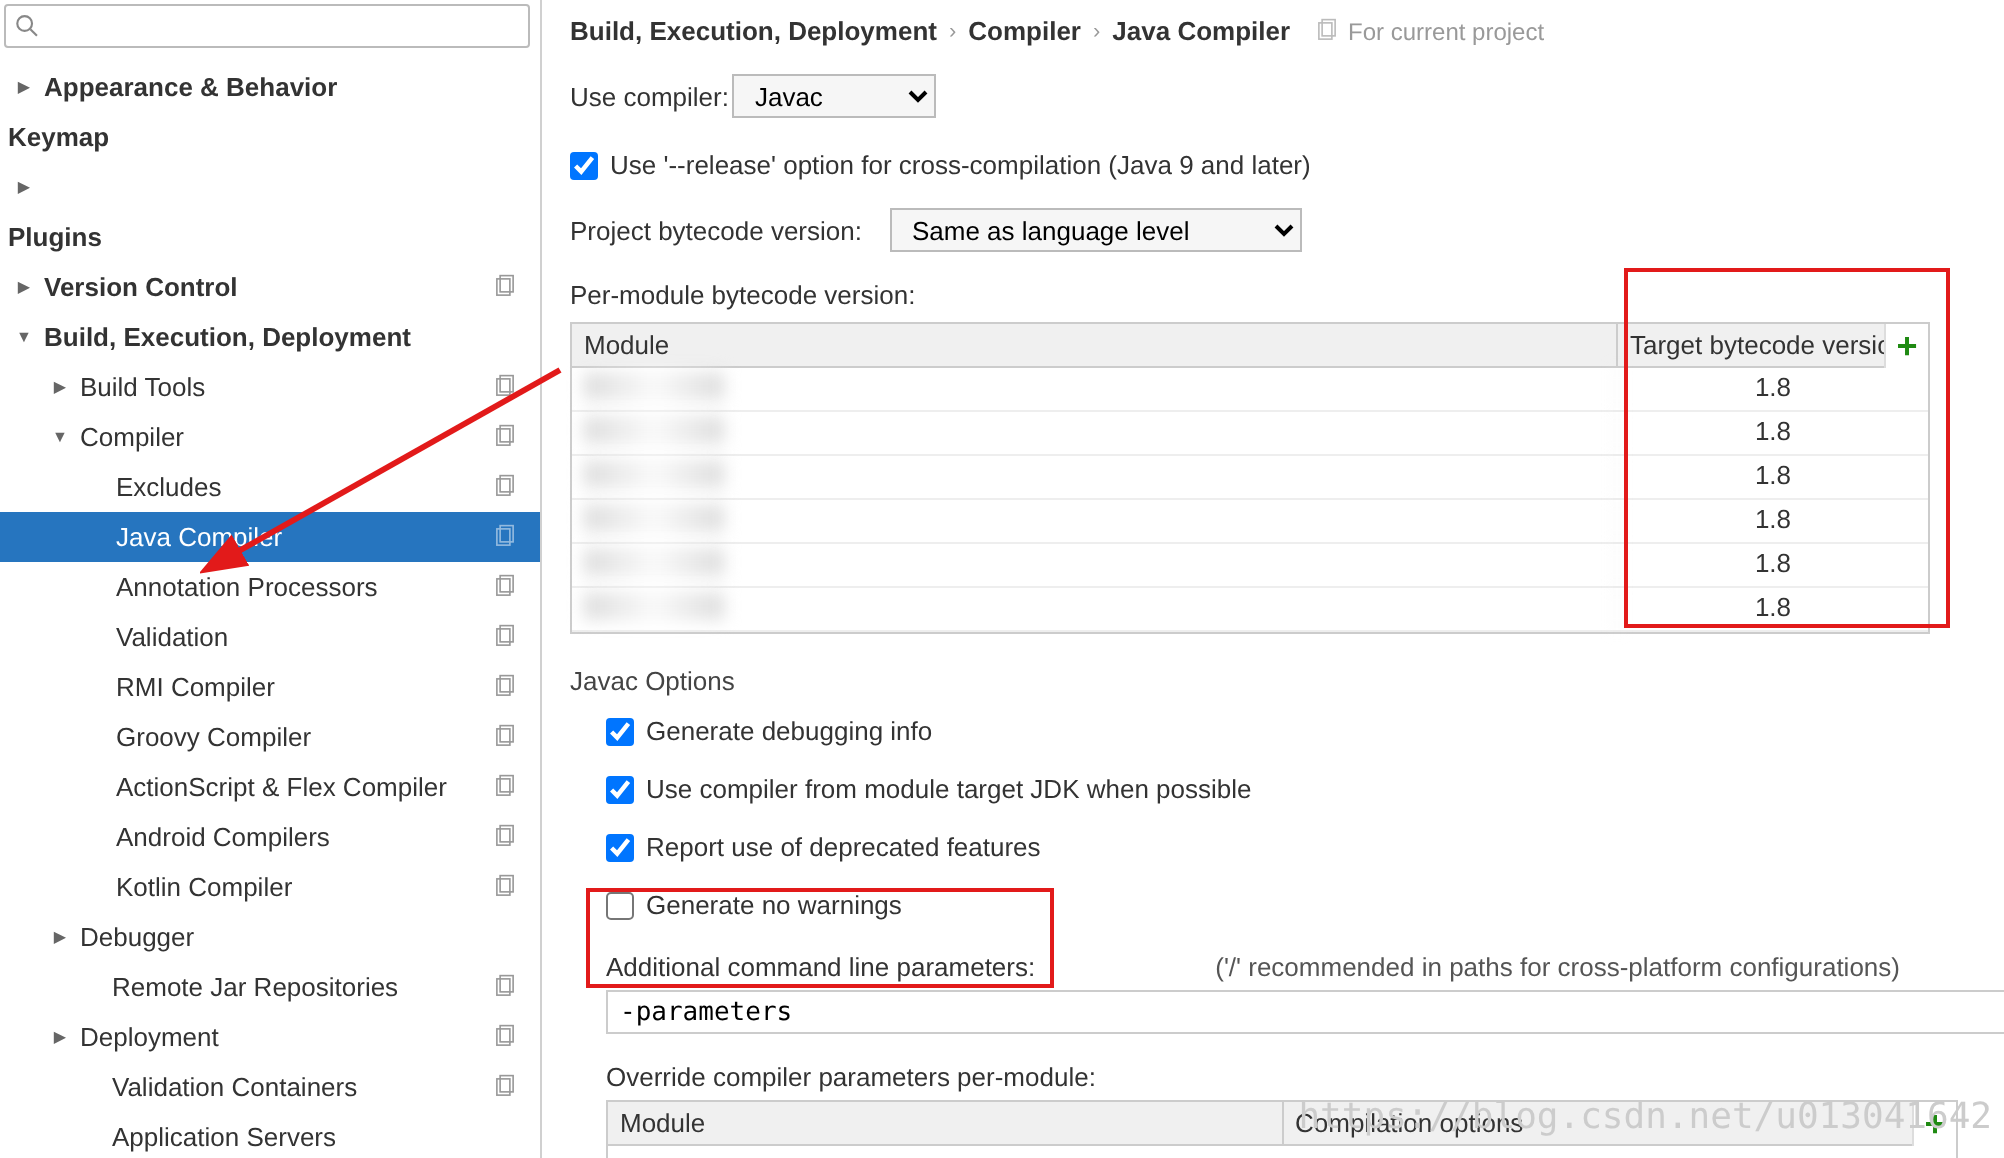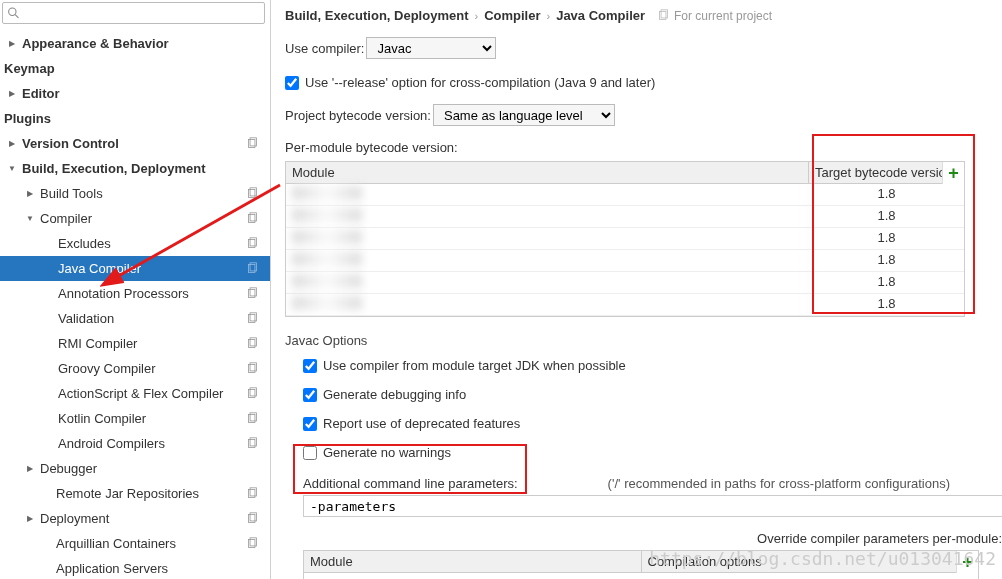--- a/index.html
+++ b/index.html
@@ -44,21 +44,21 @@
     .table-row .td:first-child { flex: 1; border-right: 1px solid #eee; filter: blur(4px); color: #ddd; }
     .table-row .td:last-child { width: 155px; text-align: center; }
     .module-blur { display:inline-block; width: 70px; height: 14px; background: linear-gradient(90deg,#ddd,#fafafa,#ddd); border-radius: 2px; }
     .red-box-1 { position: absolute; border: 2px solid #e21a1a; left: 812px; top: 134px; width: 163px; height: 180px; pointer-events: none; }
     .red-box-2 { position: absolute; border: 2px solid #e21a1a; left: 293px; top: 444px; width: 234px; height: 50px; pointer-events: none; }
     .fieldset-label { color: #444; margin: 8px 0 4px 0; }
     .indented { margin-left: 18px; }
     .params-row { margin-left: 18px; margin-top: 8px; display: flex; align-items: flex-end; gap: 10px; }
     .params-hint { color: #555; font-size: 13px; }
     .input-line { border: 1px solid #ccc; width: 706px; margin: 4px 0 8px 18px; padding: 3px 6px; font-family: "Consolas", monospace; font-size: 13px; height: 22px;}
-    .override-label { margin-left: 18px; margin-top: 6px; text-align: right; }
+    .override-label { margin-left: 18px; margin-top: 6px; }
     .override-table { border: 1px solid #ccc; width: 676px; margin: 4px 0 0 18px; }
     .override-table .th:first-child { flex: 1; border-right: 1px solid #ccc; }
     .override-table .th:last-child { flex: 1; }
     .override-hint { color: #aaa; text-align: center; padding: 10px 0; }
     .plus-btn { position: absolute; right: 0; background: #fff; width: 22px; height: 22px; display:flex; align-items:center; justify-content:center; color: #1f8a12; font-size: 18px; font-weight: bold; cursor:pointer; border-left: 1px solid #ddd;}
     .watermark { position: absolute; right: 6px; bottom: 10px; color: #ccc; font-size: 18px; font-family: monospace; }
     .arrow { position: absolute; left: 100px; top: 180px; pointer-events: none; z-index: 10;}
     .copy-svg { width:13px; height:13px; opacity:.5;}
   </style>
 </head>
@@ -76,21 +76,20 @@
     <div class="tree" id="tree">
         <div class="tree-item lvl0 bold">
           <span class="chevron" style="font-size:8px;">▶</span>
           <span class="label">Appearance &amp; Behavior</span>
         </div>
         <div class="tree-item lvl0 bold no-chev">
           <span class="label">Keymap</span>
         </div>
         <div class="tree-item lvl0 bold">
           <span class="chevron" style="font-size:8px;">▶</span>
-          <span class="label">Editor</span>
         </div>
         <div class="tree-item lvl0 bold no-chev">
           <span class="label">Plugins</span>
         </div>
         <div class="tree-item lvl0 bold">
           <span class="chevron" style="font-size:8px;">▶</span>
           <span class="label">Version Control</span>
           <span class="copy-icon"><svg class="copy-svg" viewBox="0 0 16 16">
               <rect x="3" y="3" width="8" height="10" fill="none" stroke="currentColor"></rect>
               <rect x="5" y="1" width="8" height="10" fill="none" stroke="currentColor"></rect>
@@ -159,28 +158,28 @@
             </svg></span>
         </div>
         <div class="tree-item lvl2 no-chev">
           <span class="label">ActionScript &amp; Flex Compiler</span>
           <span class="copy-icon"><svg class="copy-svg" viewBox="0 0 16 16">
               <rect x="3" y="3" width="8" height="10" fill="none" stroke="currentColor"></rect>
               <rect x="5" y="1" width="8" height="10" fill="none" stroke="currentColor"></rect>
             </svg></span>
         </div>
         <div class="tree-item lvl2 no-chev">
+          <span class="label">Android Compilers</span>
+          <span class="copy-icon"><svg class="copy-svg" viewBox="0 0 16 16">
+              <rect x="3" y="3" width="8" height="10" fill="none" stroke="currentColor"></rect>
+              <rect x="5" y="1" width="8" height="10" fill="none" stroke="currentColor"></rect>
+            </svg></span>
+        </div>
+        <div class="tree-item lvl2 no-chev">
           <span class="label">Kotlin Compiler</span>
-          <span class="copy-icon"><svg class="copy-svg" viewBox="0 0 16 16">
-              <rect x="3" y="3" width="8" height="10" fill="none" stroke="currentColor"></rect>
-              <rect x="5" y="1" width="8" height="10" fill="none" stroke="currentColor"></rect>
-            </svg></span>
-        </div>
-        <div class="tree-item lvl2 no-chev">
-          <span class="label">Android Compilers</span>
           <span class="copy-icon"><svg class="copy-svg" viewBox="0 0 16 16">
               <rect x="3" y="3" width="8" height="10" fill="none" stroke="currentColor"></rect>
               <rect x="5" y="1" width="8" height="10" fill="none" stroke="currentColor"></rect>
             </svg></span>
         </div>
         <div class="tree-item lvl1">
           <span class="chevron" style="font-size:8px;">▶</span>
           <span class="label">Debugger</span>
         </div>
         <div class="tree-item lvl1 no-chev">
@@ -192,21 +191,21 @@
         </div>
         <div class="tree-item lvl1">
           <span class="chevron" style="font-size:8px;">▶</span>
           <span class="label">Deployment</span>
           <span class="copy-icon"><svg class="copy-svg" viewBox="0 0 16 16">
               <rect x="3" y="3" width="8" height="10" fill="none" stroke="currentColor"></rect>
               <rect x="5" y="1" width="8" height="10" fill="none" stroke="currentColor"></rect>
             </svg></span>
         </div>
         <div class="tree-item lvl1 no-chev">
-          <span class="label">Arquillian Containers</span>
+          <span class="label">Validation Containers</span>
           <span class="copy-icon"><svg class="copy-svg" viewBox="0 0 16 16">
               <rect x="3" y="3" width="8" height="10" fill="none" stroke="currentColor"></rect>
               <rect x="5" y="1" width="8" height="10" fill="none" stroke="currentColor"></rect>
             </svg></span>
         </div>
         <div class="tree-item lvl1 no-chev">
           <span class="label">Application Servers</span>
         </div>
       </div>
   </div>
@@ -222,33 +221,33 @@
         <svg width="13" height="13" viewBox="0 0 16 16">
             <rect x="3" y="3" width="8" height="10" fill="none" stroke="#bbb"></rect>
             <rect x="5" y="1" width="8" height="10" fill="none" stroke="#bbb"></rect>
           </svg>
         <span>For current project</span>
       </span>
     </div>
 
     <div class="form-row">
       <label>Use compiler:</label>
-      <select style="width:130px;">
+      <select style="width:102px;">
         <option>Javac</option>
       </select>
     </div>
 
     <div class="chk-row">
       <input type="checkbox" checked="" style="">
       <label>Use '--release' option for cross-compilation (Java 9 and later)</label>
     </div>
 
     <div class="form-row">
       <label>Project bytecode version:</label>
-      <select style="width:182px;">
+      <select style="width:206px;margin-left:12px;">
         <option>Same as language level</option>
       </select>
     </div>
 
     <div class="section-label">Per-module bytecode version:</div>
     <div class="table-wrap">
       <div class="table-header">
         <div class="th">Module</div>
         <div class="th">Target bytecode version</div>
       </div>
@@ -277,25 +276,25 @@
             <div class="td"><span class="module-blur"></span></div>
             <div class="td">1.8</div>
           </div>
         </div>
       <div class="plus-btn" style="top:0;">+</div>
     </div>
 
     <div class="fieldset-label">Javac Options</div>
     <div class="chk-row indented">
         <input type="checkbox" checked="" style="">
-        <label>Use compiler from module target JDK when possible</label>
+        <label>Generate debugging info</label>
       </div>
     <div class="chk-row indented">
         <input type="checkbox" checked="" style="">
-        <label>Generate debugging info</label>
+        <label>Use compiler from module target JDK when possible</label>
       </div>
     <div class="chk-row indented">
         <input type="checkbox" checked="" style="">
         <label>Report use of deprecated features</label>
       </div>
     <div class="chk-row indented">
         <input type="checkbox" style="">
         <label>Generate no warnings</label>
       </div>
 

